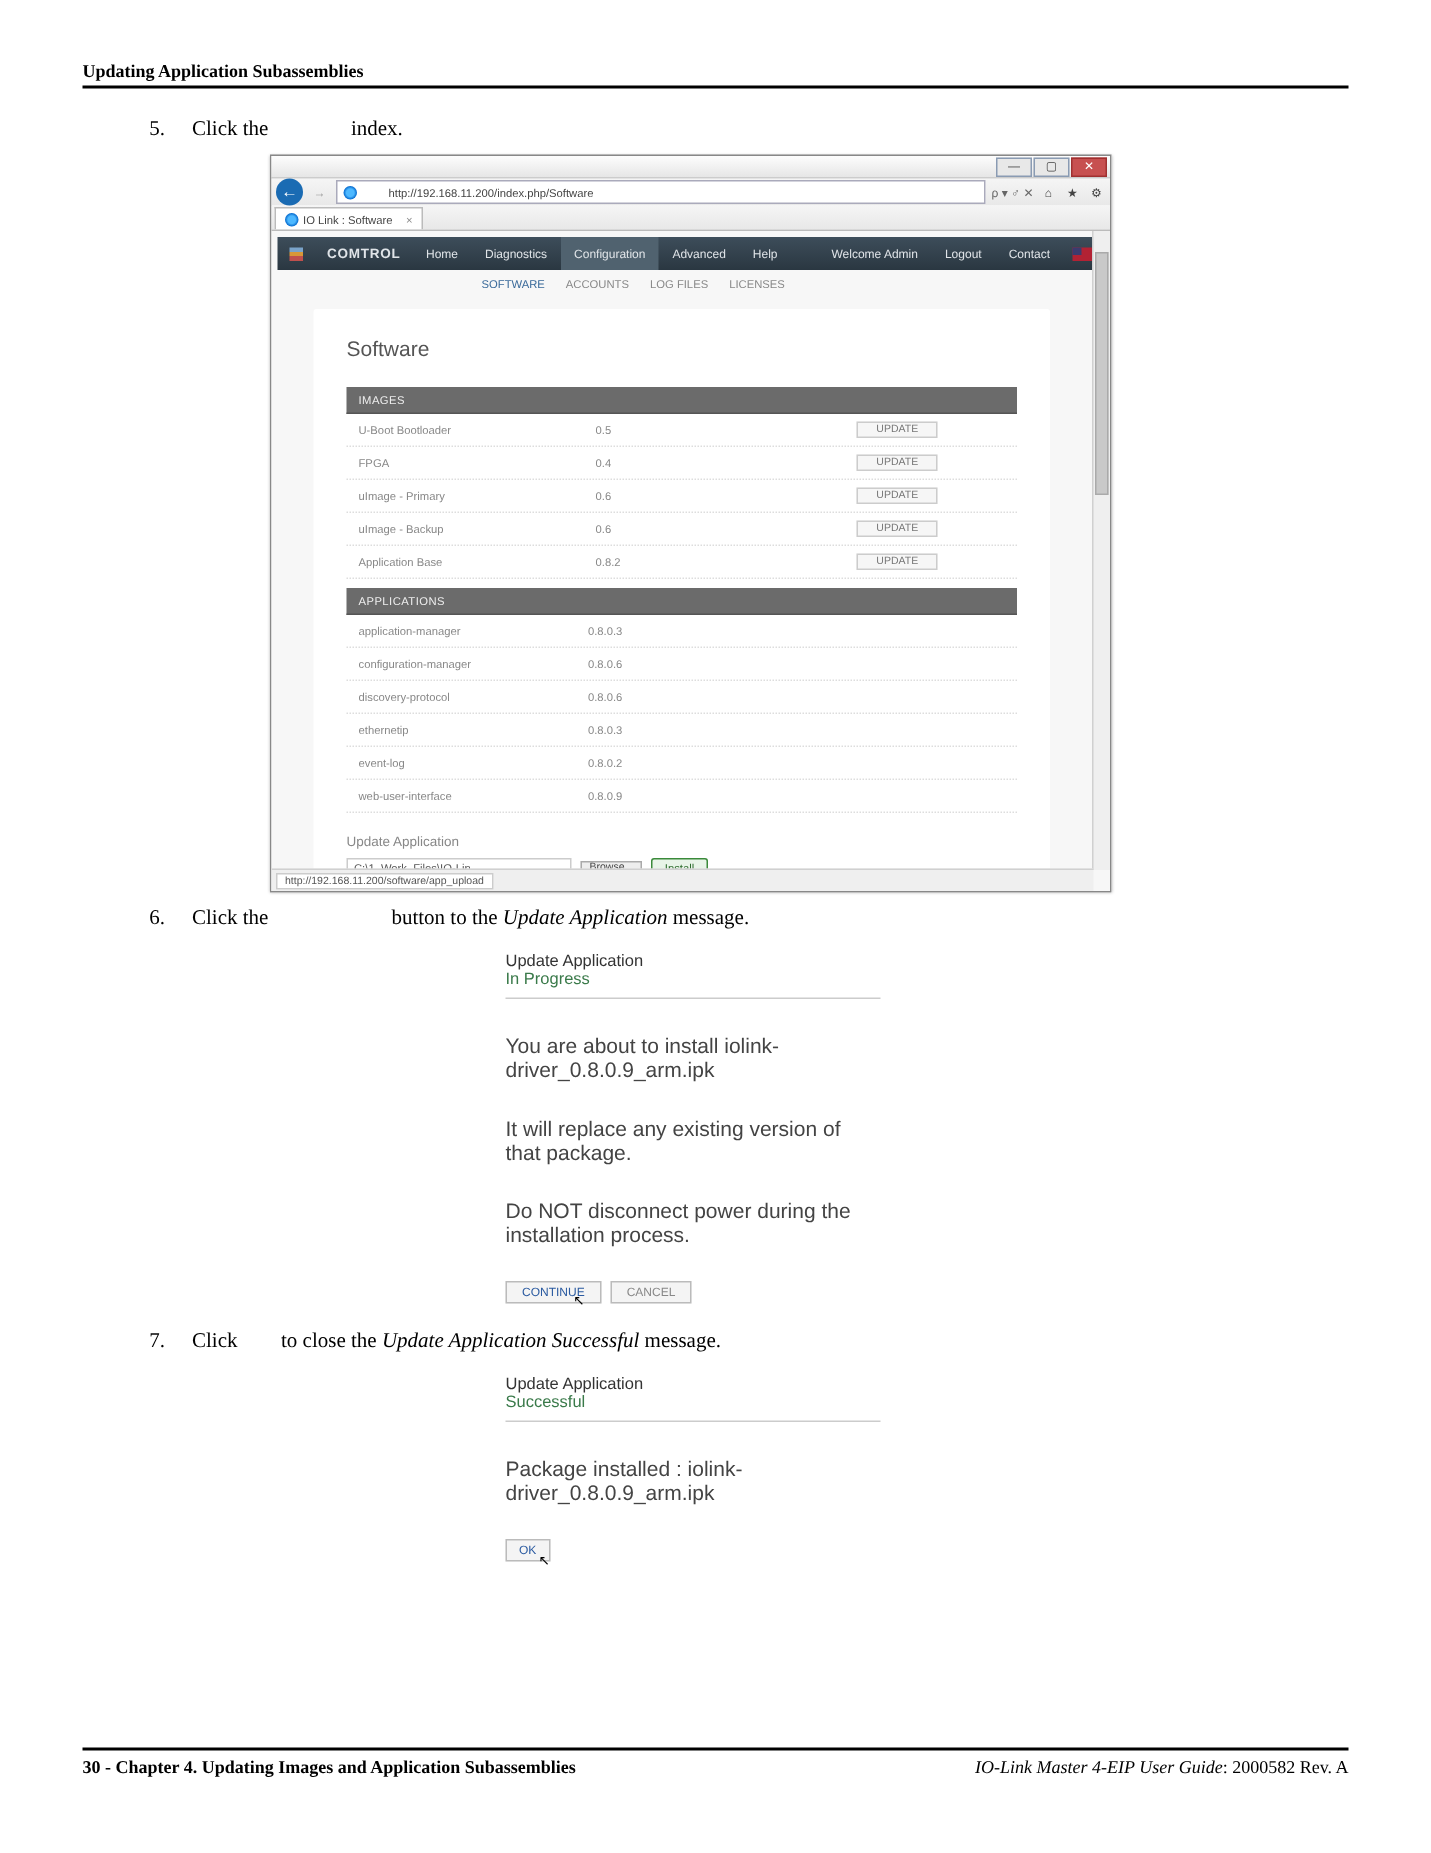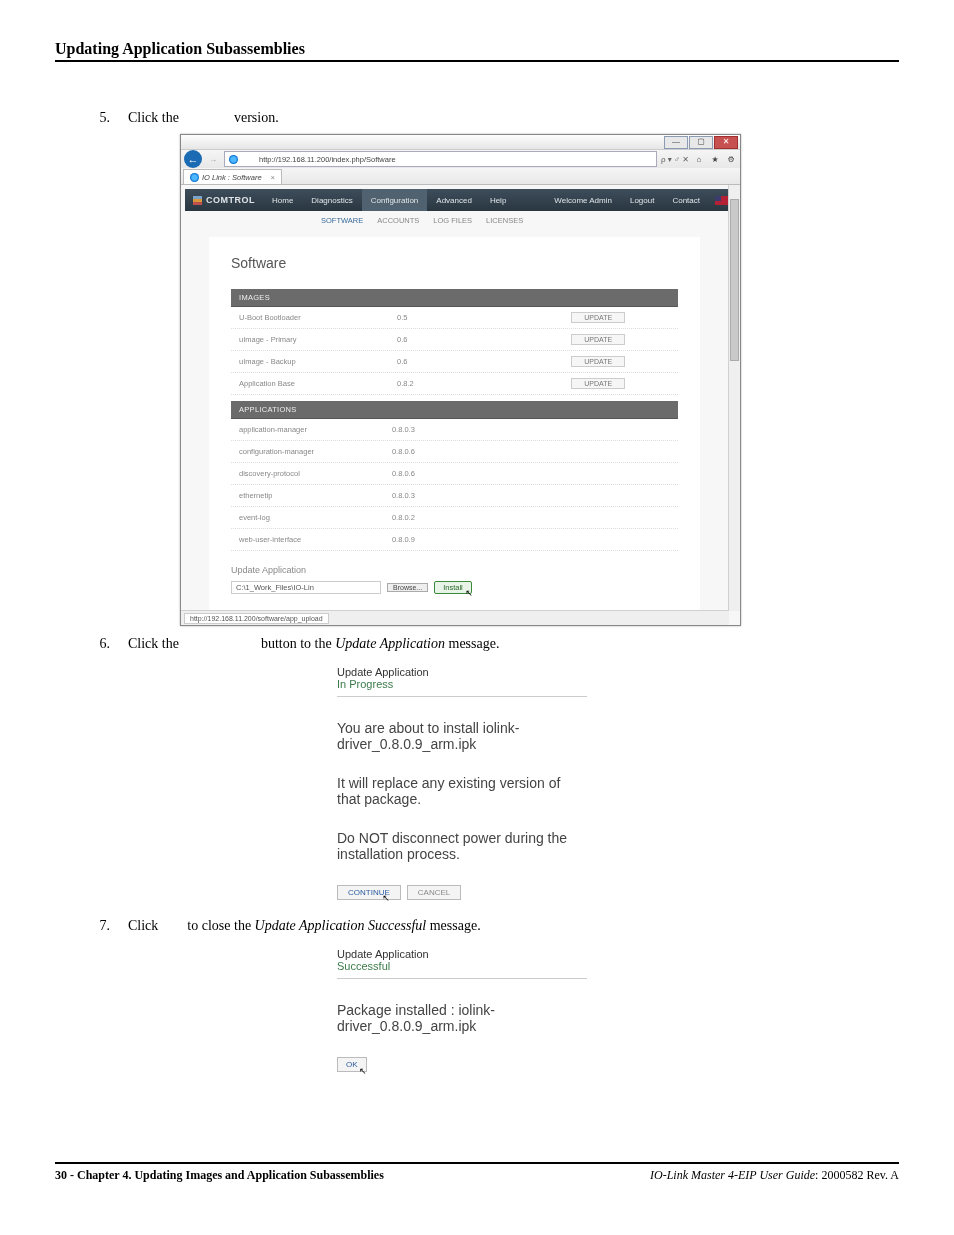--- a/index.html
+++ b/index.html
@@ -7,24 +7,24 @@
     padding: 40px 55px;
     font-family: Georgia, 'Times New Roman', serif;
     font-size: 14px;
     color: #000;
     background: #fff;
     width: 954px;
     box-sizing: border-box;
   }
   .page-header {
     font-weight: bold;
-    font-size: 16px;
+    font-size: 12px;
     border-bottom: 2px solid #000;
     padding-bottom: 2px;
-    margin-bottom: 48px;
+    margin-bottom: 20px;
   }
   .step {
     display: flex;
     margin-bottom: 8px;
   }
   .step-num {
     width: 55px;
     text-align: right;
     padding-right: 18px;
     flex-shrink: 0;
@@ -95,21 +95,20 @@
     height: 16px;
     display: flex;
     align-items: flex-end;
     padding-left: 2px;
   }
   .tab {
     background: #fff; border: 1px solid #bbb; border-bottom: none;
     height: 14px; padding: 0 6px;
     display: flex; align-items: center; gap: 3px;
     font-size: 7.5px;
-    font-style: italic;
   }
   .tab .x { color: #888; margin-left: 6px; }
   .page-body {
     background: #f7f7f7;
     border-top: 1px solid #bbb;
     height: 440px;
     position: relative;
     overflow: hidden;
   }
   .scrollbar-v {
@@ -132,21 +131,21 @@
 
   
   .nav-main {
     background: linear-gradient(#3d4d5a, #2a3741);
     height: 22px; margin: 4px 12px 0 4px;
     display:flex; align-items:center;
     color:#e0e4e8; font-size:8px;
   }
   .nav-logo {
     font-weight:bold; font-size:9px; letter-spacing:0.5px;
-    padding:0 8px; display:flex; align-items:center; gap:4px;
+    padding:0 8px; display:flex; align-items:center; gap:16px;
   }
   .logo-bars { width:9px; height:9px;
     background: linear-gradient(#7aa3c9 0 33%, #d89838 33% 66%, #c0504d 66% 100%);
   }
   .nav-item { padding: 0 9px; height:100%; display:flex; align-items:center; }
   .nav-item.active { background:#50626f; }
   .nav-spacer { flex:1; }
   .flag { width:13px; height:9px; background:
     linear-gradient(#b22234 0, #b22234 100%);
     position:relative; margin-left:6px;}
@@ -226,41 +225,41 @@
   .dlg-btn {
     border:1px solid #bbb; background:#f4f4f4;
     padding:2px 10px; font-size:8px; color:#888;
     position:relative;
   }
   .dlg-btn.primary { color:#2a5aa0; }
 
   
   .footer {
     border-top: 2px solid #000;
-    margin-top: 84px;
+    margin-top: 118px;
     padding-top: 4px;
     display:flex; justify-content:space-between;
     font-size:12px;
   }
   .footer .l { font-weight: normal; }
   .footer .l b { font-weight:bold; }
   .footer .r { font-style: italic; }
   .footer .r .rev { font-style: normal; }
 </style>
 </head>
 <body>
 
 <div class="page-header">Updating Application Subassemblies</div>
 
 <div class="step">
   <div class="step-num">5.</div>
   <div class="step-text">
     <span>Click the </span>
     <span style="display:inline-block;width:48px;"></span>
-    <span> version.</span>
+    <span> index.</span>
   </div>
 </div>
 
 <div class="browser-window">
   <div class="win-titlebar">
     <div class="win-btn">—</div>
     <div class="win-btn">▢</div>
     <div class="win-btn close">✕</div>
   </div>
   <div class="addr-bar">
@@ -308,20 +307,25 @@
     </div>
 
     <div class="content-panel">
       <h2>Software</h2>
 
       <div class="sec-header">IMAGES</div>
       <div class="tbl">
         <div class="tbl-row">
           <span>U-Boot Bootloader</span>
           <span>0.5</span>
+          <span class="upd">UPDATE</span>
+        </div>
+        <div class="tbl-row">
+          <span>FPGA</span>
+          <span>0.4</span>
           <span class="upd">UPDATE</span>
         </div>
         <div class="tbl-row">
           <span>uImage - Primary</span>
           <span>0.6</span>
           <span class="upd">UPDATE</span>
         </div>
         <div class="tbl-row">
           <span>uImage - Backup</span>
           <span>0.6</span>

